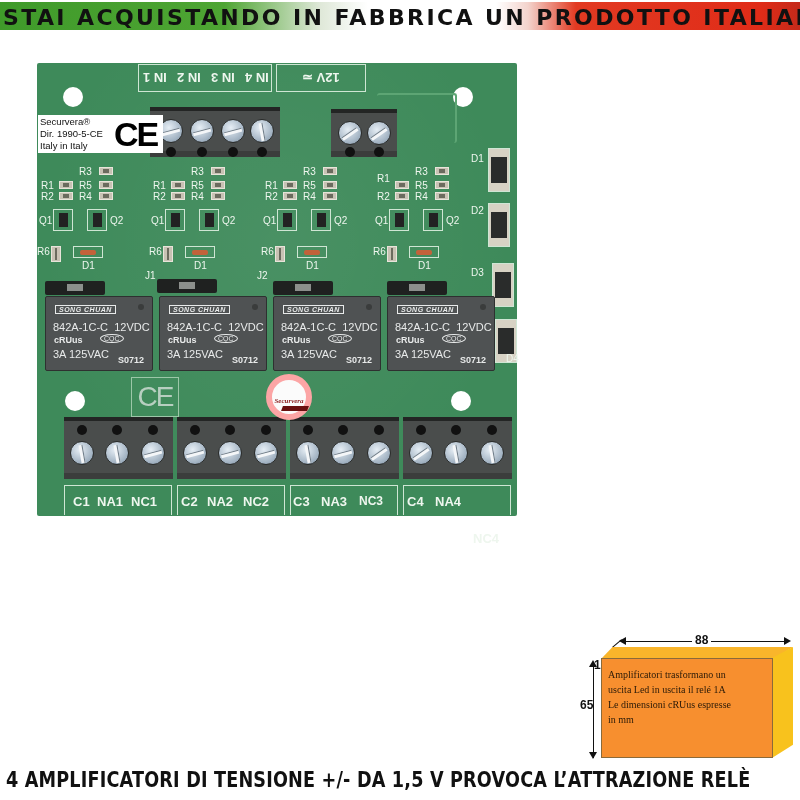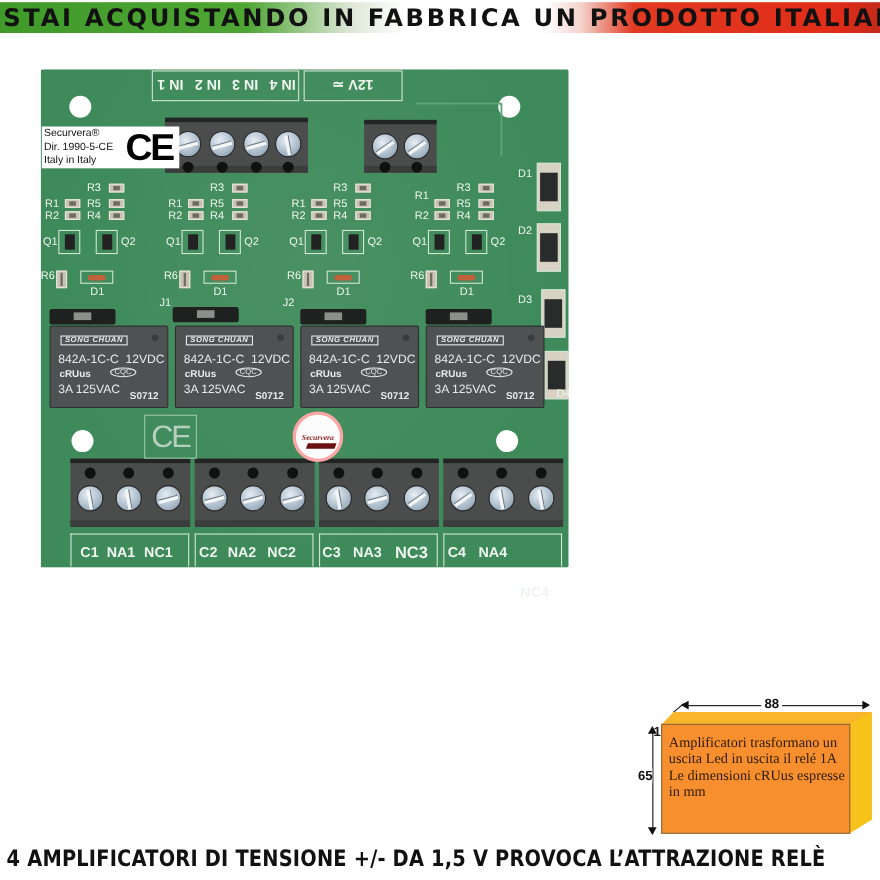--- a/index.html
+++ b/index.html
@@ -78,38 +78,38 @@
   .diode { position: absolute; width: 30px; height: 12px; border: 1px solid #cfe6d4; }
   .diode::after { content: ""; position: absolute; left: 6px; top: 3px; width: 16px; height: 5px; background: #c2623a; border-radius: 2px; }
   .sm-label { position: absolute; font-family: "Liberation Sans", sans-serif; font-size: 10px; color: #eef6ee; }
   .jumper { position: absolute; width: 60px; height: 14px; background: #1f2120; border-radius: 2px; }
   .jumper::after { content: ""; position: absolute; left: 22px; top: 3px; width: 16px; height: 7px; background: #8c8f8c; }
   .side-diode { position: absolute; width: 22px; height: 44px; border: 1px solid #cfe6d4; background: #d7d2c4; }
   .side-diode::after { content: ""; position: absolute; left: 2px; right: 2px; top: 8px; bottom: 8px; background: #2a2c2b; }
 
   .logo-seal {
     position: absolute; left: 266px; top: 374px; width: 46px; height: 46px; border-radius: 50%;
-    background: #fbfbfb; border: 3px solid #fca5a5;
+    background: #fbfbfb; border: 6px solid #fca5a5;
   }
   .logo-seal .seal-text { position: absolute; left: 0; right: 0; top: 17px; text-align: center; font-size: 7px; font-weight: bold; color: #8a1c1c; font-family: "Liberation Serif", serif; font-style: italic; }
   .logo-seal .seal-shape { position: absolute; left: 10px; top: 26px; width: 26px; height: 5px; background: #6a1010; transform: skewX(-20deg); }
 
   .ce-silk {
     position: absolute; left: 131px; top: 377px; width: 48px; height: 40px; border: 1px solid #9cc7a8;
     font-family: "Liberation Sans", sans-serif; font-size: 28px; color: #b7cfc0; text-align: center; line-height: 38px; letter-spacing: -2px;
   }
 
   
   .dim { position: absolute; left: 575px; top: 630px; width: 225px; height: 135px; }
   .box-front { position: absolute; left: 26px; top: 28px; width: 172px; height: 100px; background: #f78f2f; border: 1px solid #8a6a3a; }
   .box-top { position: absolute; left: 26px; top: 17px; width: 192px; height: 12px; background: #f9b52b;
     clip-path: polygon(6% 0, 100% 0, 90% 100%, 0 100%); }
   .box-side { position: absolute; left: 197px; top: 17px; width: 21px; height: 111px; background: #f8c21d;
     clip-path: polygon(0 10%, 100% 0, 100% 88%, 0 100%); }
-  .box-text { position: absolute; left: 6px; top: 8px; font-family: "Liberation Serif", serif; font-size: 13px; line-height: 15px; color: #2a1a08; width: 165px; }
+  .box-text { position: absolute; left: 6px; top: 8px; font-family: "Liberation Serif", serif; font-size: 10px; line-height: 15px; color: #2a1a08; width: 165px; }
   .dim-num { position: absolute; font-family: "Liberation Sans", sans-serif; font-weight: bold; font-size: 12px; color: #111; }
   .dim-line-h { position: absolute; height: 1px; background: #111; }
   .dim-line-v { position: absolute; width: 1px; background: #111; }
   .arrow { position: absolute; width: 0; height: 0; }
 
   
   .footer-text {
     position: absolute; left: 6px; top: 768px; white-space: nowrap;
     font-family: "DejaVu Sans", sans-serif; font-weight: bold; font-size: 20.5px; color: #111;
     transform: scaleX(0.86); transform-origin: left top; letter-spacing: 0.2px;
@@ -332,21 +332,21 @@
   <div class="silk-text" style="left:94px;top:431px;font-size:13px;">NC1</div>
 
   <div class="silk-box" style="left:140px;top:422px;width:108px;height:30px;border-top:1px solid #cfe6d4;border-bottom:none;"></div>
   <div class="silk-text" style="left:144px;top:431px;font-size:13px;">C2</div>
   <div class="silk-text" style="left:170px;top:431px;font-size:13px;">NA2</div>
   <div class="silk-text" style="left:206px;top:431px;font-size:13px;">NC2</div>
 
   <div class="silk-box" style="left:253px;top:422px;width:108px;height:30px;border-top:1px solid #cfe6d4;border-bottom:none;"></div>
   <div class="silk-text" style="left:256px;top:431px;font-size:13px;">C3</div>
   <div class="silk-text" style="left:284px;top:431px;font-size:13px;">NA3</div>
-  <div class="silk-text" style="left:322px;top:431px;font-size:15px;">NC3</div>
+  <div class="silk-text" style="left:322px;top:431px;font-size:12px;">NC3</div>
 
   <div class="silk-box" style="left:366px;top:422px;width:108px;height:30px;border-top:1px solid #cfe6d4;border-bottom:none;"></div>
   <div class="silk-text" style="left:370px;top:431px;font-size:13px;">C4</div>
   <div class="silk-text" style="left:398px;top:431px;font-size:13px;">NA4</div>
   <div class="silk-text" style="left:436px;top:456px;font-size:13px;margin-top:12px;">NC4</div>
 </div>
 
 <div class="label-block">
   <div class="label-line" style="top:1px;">Securvera®</div>
   <div class="label-line" style="top:13px;">Dir. 1990-5-CE</div>

